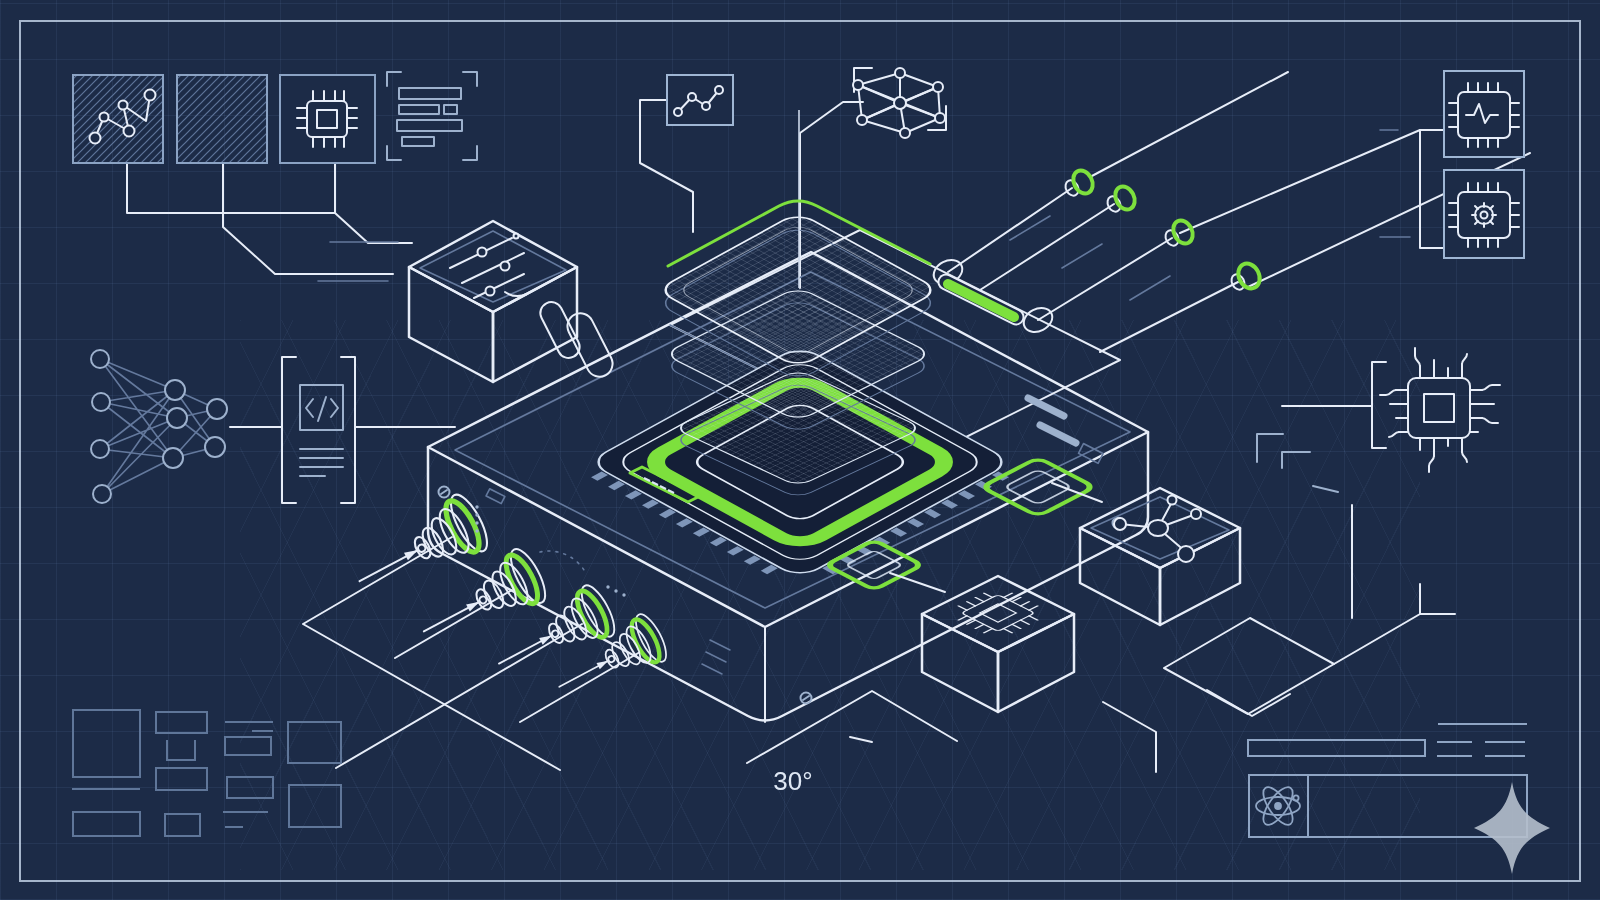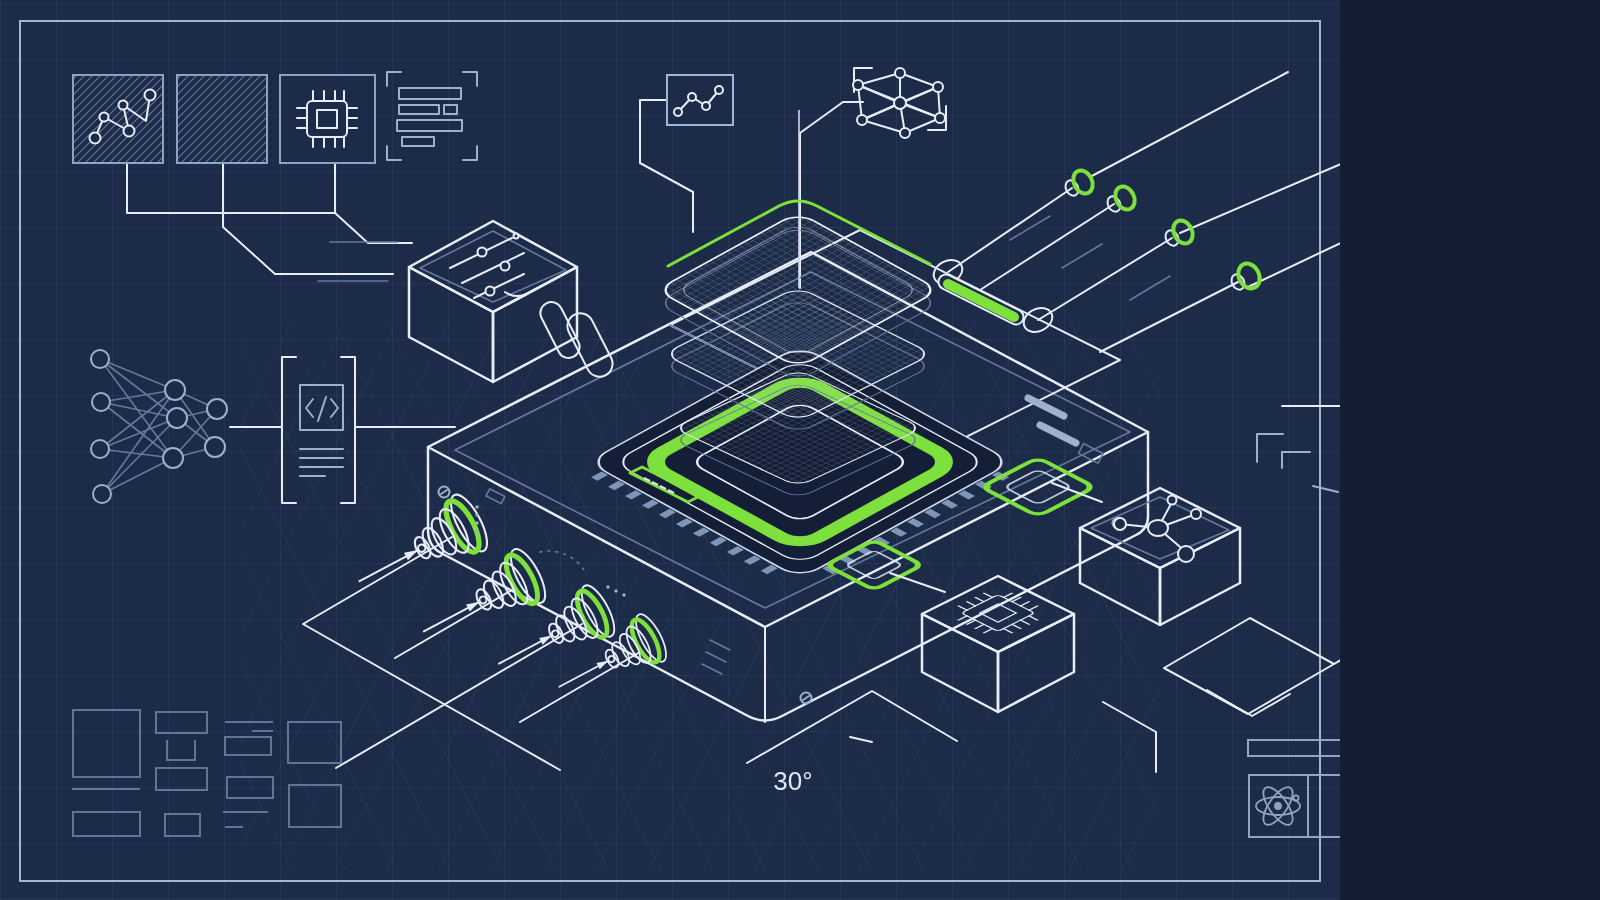--- a/index.html
+++ b/index.html
@@ -1,16 +1,16 @@
 <!DOCTYPE html>
 <html><head>
 <meta charset="utf-8">
 <style>
   html,body{margin:0;padding:0;background:#131e33;}
-  .canvas{position:relative;width:1340px;height:900px;background:#1c2b47;overflow:hidden;
+  .canvas{position:relative;width:1600px;height:900px;background:#1c2b47;overflow:hidden;
           font-family:"Liberation Sans",sans-serif;}
   .sq-grid{position:absolute;inset:0;
     background:
       repeating-linear-gradient(0deg, rgba(118,150,205,.10) 0 1px, transparent 1px 56px),
       repeating-linear-gradient(90deg, rgba(118,150,205,.10) 0 1px, transparent 1px 56px);}
   .iso-grid{position:absolute;left:240px;top:320px;right:180px;bottom:30px;opacity:.5;
     background:
       repeating-linear-gradient(63.5deg, rgba(125,158,210,.14) 0 1px, transparent 1px 47px),
       repeating-linear-gradient(116.5deg, rgba(125,158,210,.14) 0 1px, transparent 1px 47px);}
   .frame{position:absolute;left:19px;top:20px;right:19px;bottom:18px;

